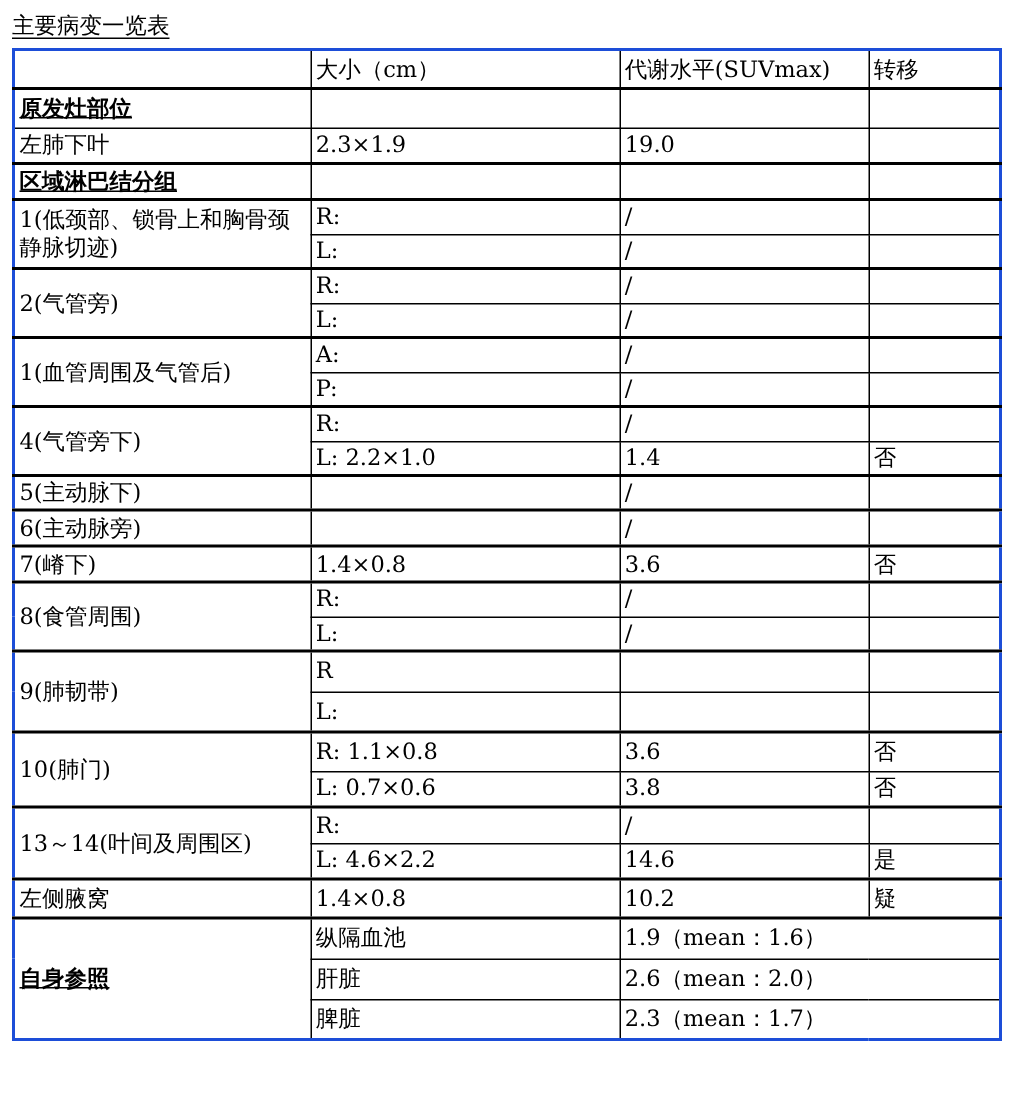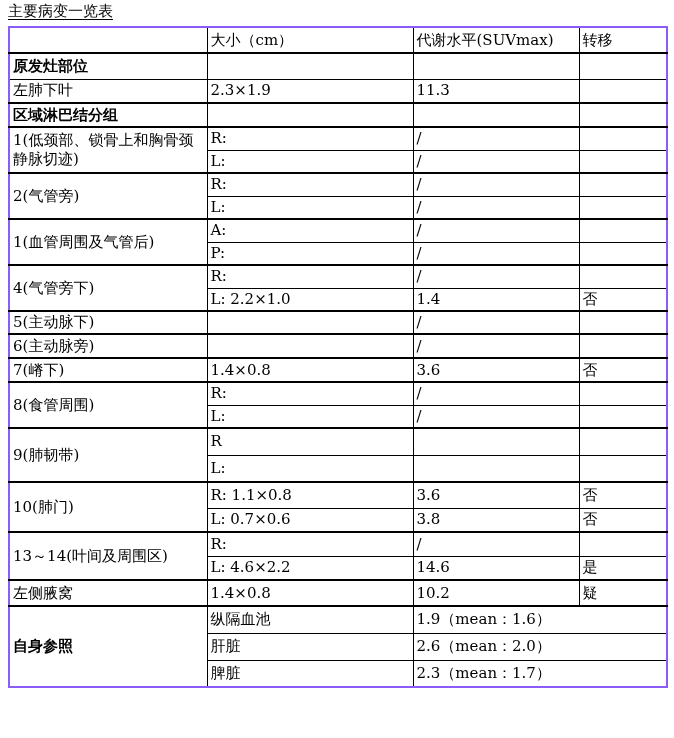--- a/index.html
+++ b/index.html
@@ -2,32 +2,32 @@
 <html><head>
 <meta charset="utf-8">
 <style>
   html, body {
     margin: 0; padding: 0;
     background: #ffffff;
     width: 674px; height: 738px;
     font-family: "DejaVu Serif", serif;
     color: #000000;
   }
-  .page { padding: 1px 0 0 8px; }
+  .page { padding: 7px 0 0 8px; }
   .title {
     display: inline-block;
     font-size: 15px;
     line-height: 18px;
     text-decoration: underline;
     text-underline-offset: 3px;
     margin: 0 0 6px 0;
   }
   table.lesion {
     border-collapse: collapse;
-    border: 2px solid #8b5cf6;
+    border: 2px solid #1d4ed8;
     table-layout: fixed;
     width: 658px;
   }
   col.c0 { width: 198px; }
   col.c1 { width: 206px; }
   col.c2 { width: 166px; }
   col.c3 { width: 88px; }
   td, th {
     border: 1px solid #000;
     padding: 0 3px;
@@ -38,21 +38,21 @@
     line-height: 1.25;
     overflow: hidden;
     word-break: break-all;
   }
   tr { height: 23px; }
   tr.h24 { height: 24px; margin-top: 16px; }
   tr.h25 { height: 24px; }
   tr.h26 { height: 26px; }
   tr.h27 { height: 27px; }
   tr.thickb > td, tr.thickb > th, td.thickb { border-bottom-width: 2px; }
-  .bold { font-weight: bold; }
+  .bold { font-weight: bold; text-decoration: underline; }
 </style>
 </head>
 <body>
 
 <div class="page">
 
   <div class="title">主要病变一览表</div>
 
   <table class="lesion">
     <colgroup>
@@ -74,21 +74,21 @@
       <tr class="h26">
         <td class="bold">原发灶部位</td>
         <td></td>
         <td></td>
         <td></td>
       </tr>
 
       <tr class="thickb h25">
         <td>左肺下叶</td>
         <td>2.3×1.9</td>
-        <td>11.3</td>
+        <td>19.0</td>
         <td></td>
       </tr>
 
       <tr class="thickb h24">
         <td class="bold">区域淋巴结分组</td>
         <td></td>
         <td></td>
         <td></td>
       </tr>
 

